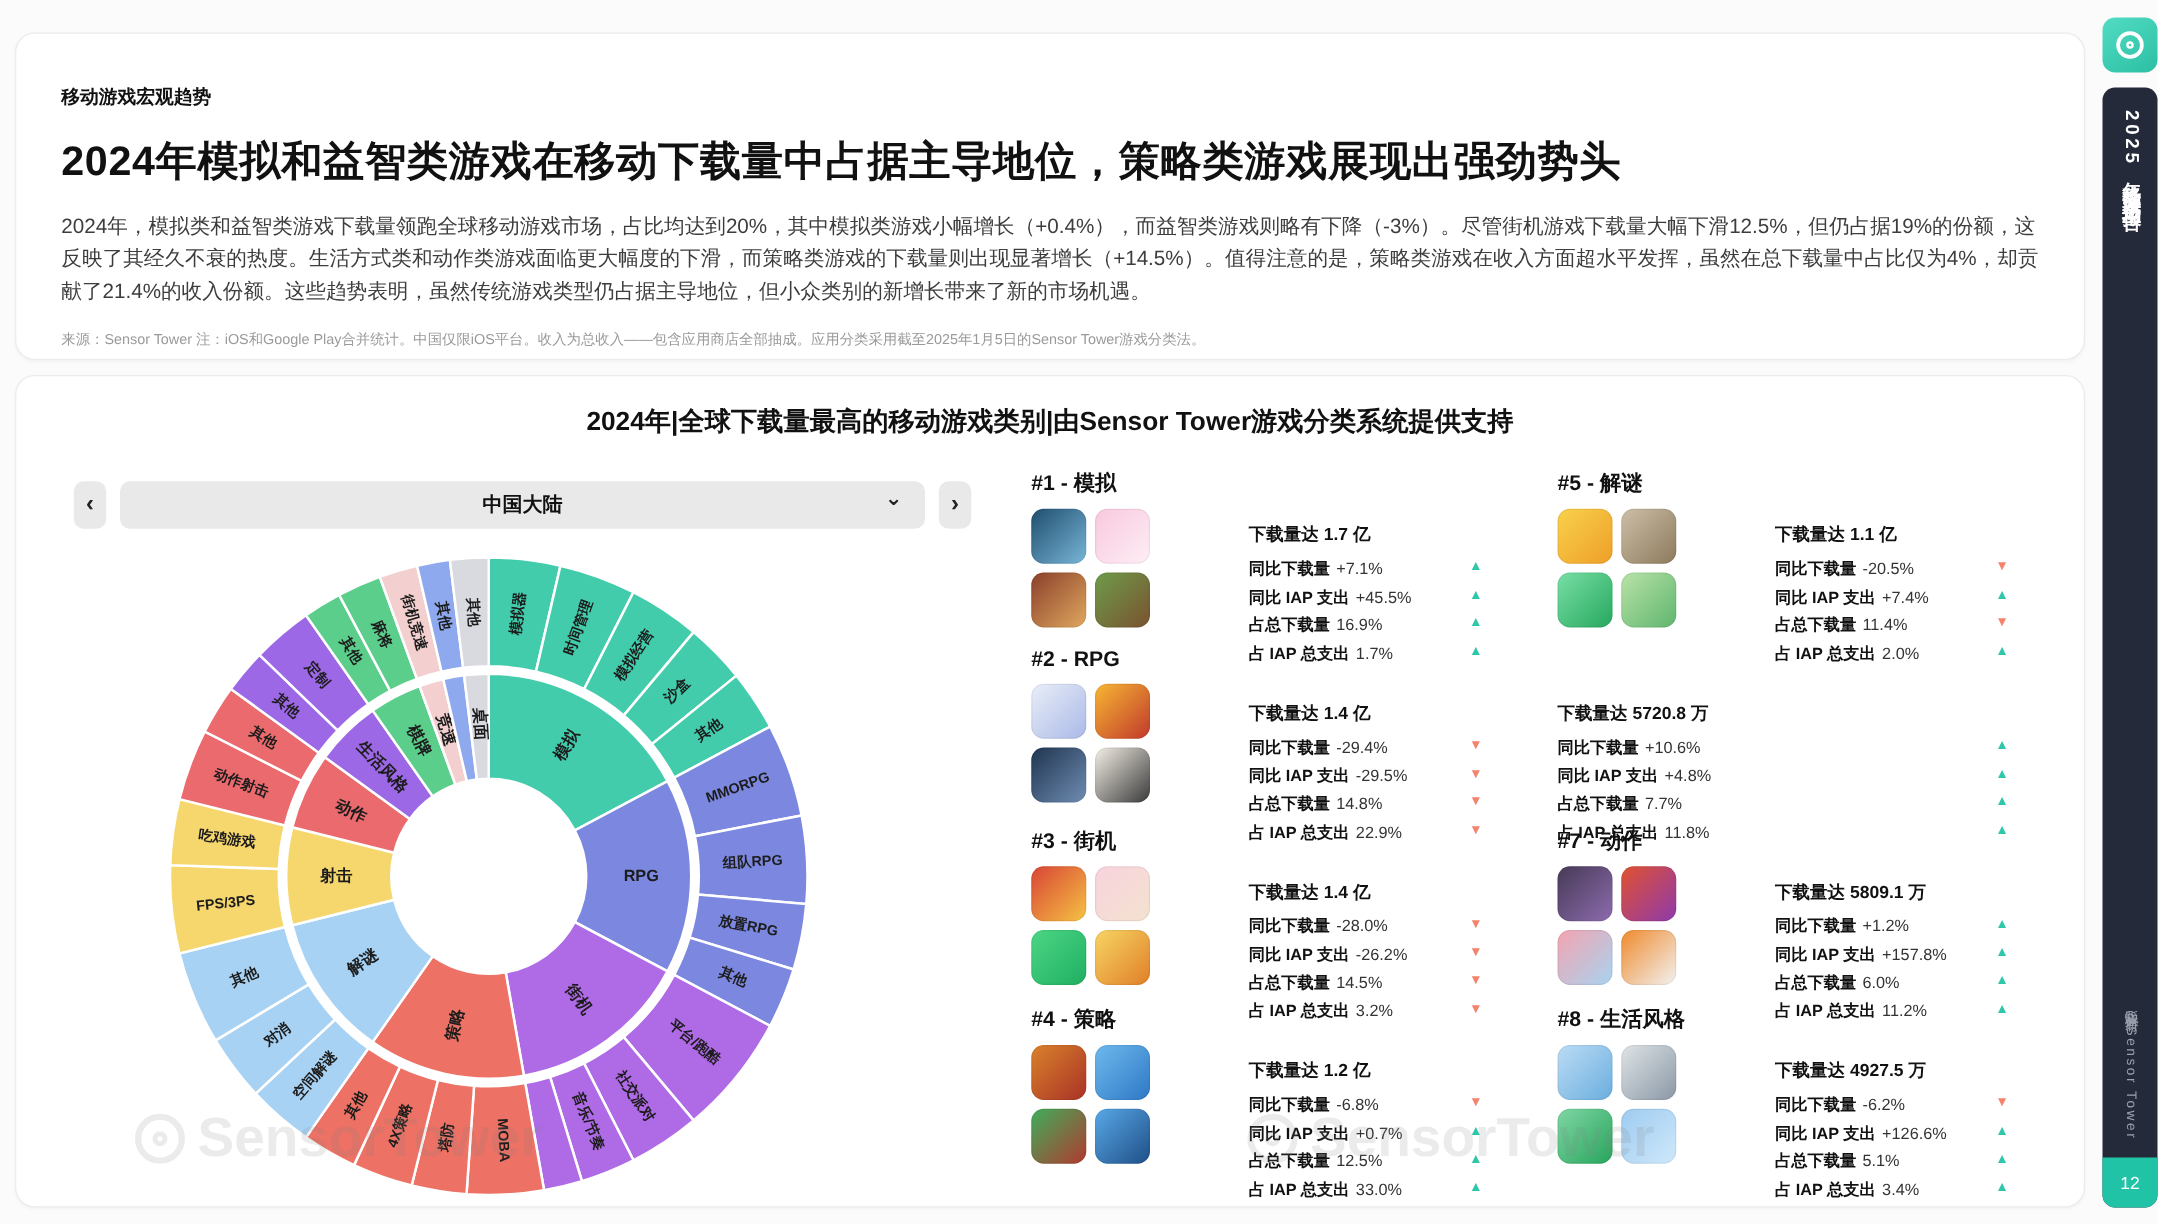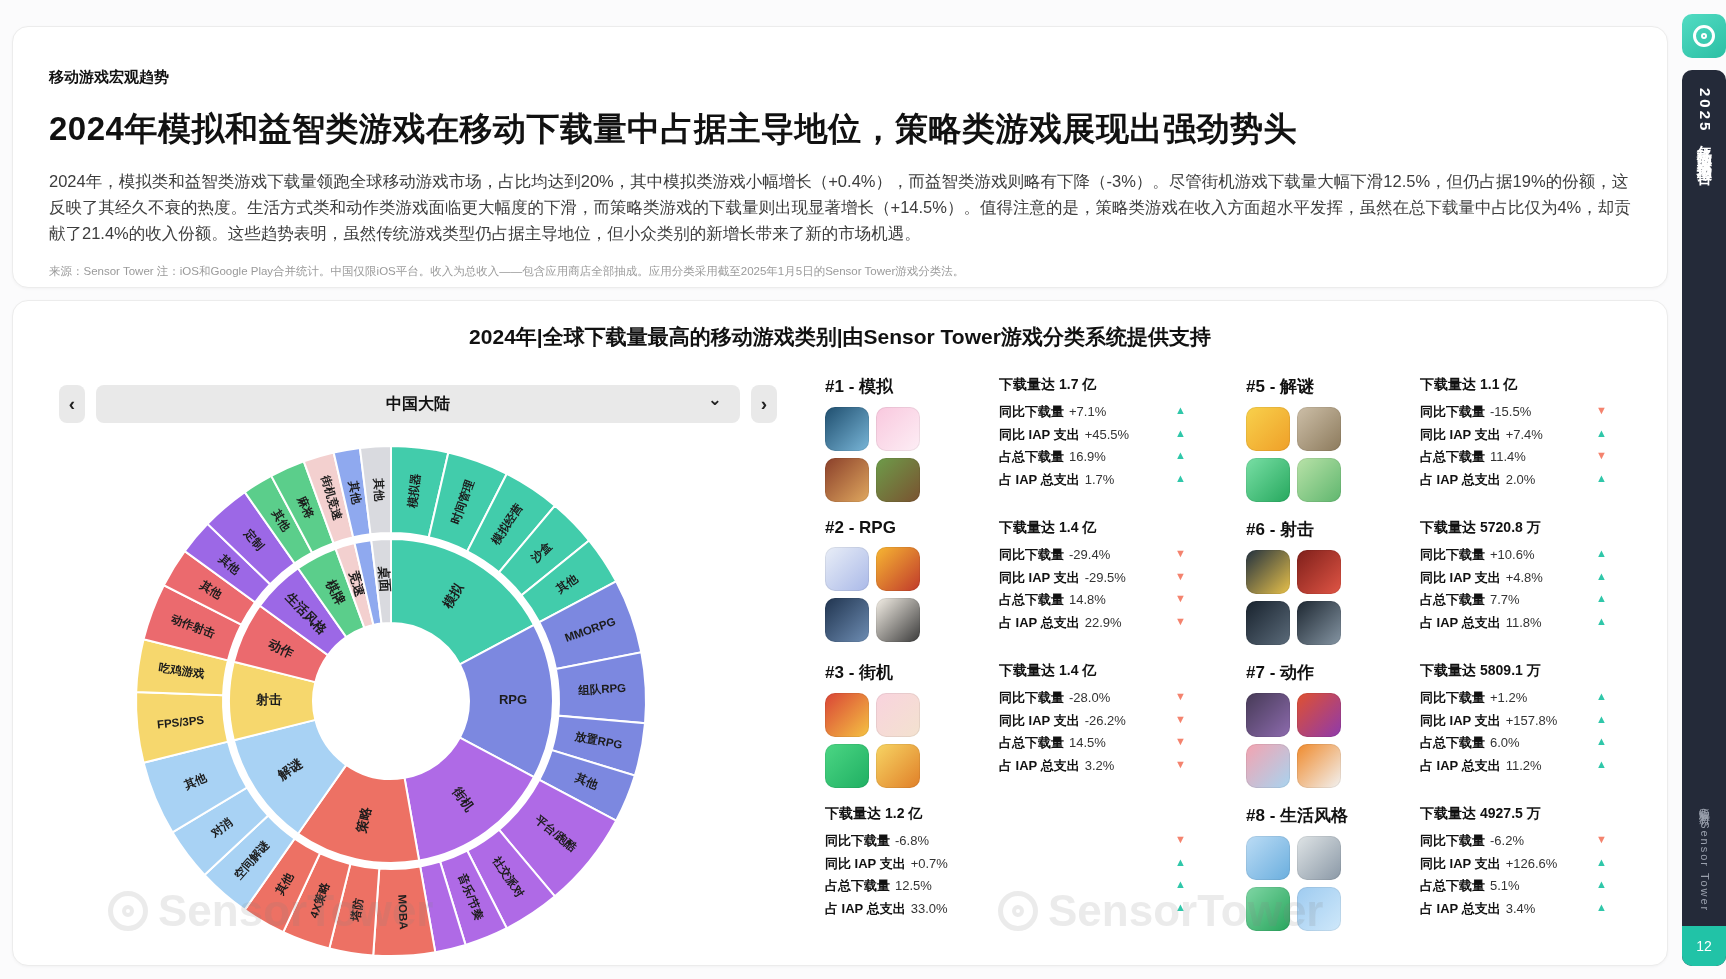--- a/index.html
+++ b/index.html
@@ -44,21 +44,21 @@
   #wm-right { left:985px; top:585px; }
   
   #rankings { position:absolute; left:812px; top:74px; width:826px; height:580px;
               display:grid; grid-template-columns:1fr 1fr; grid-template-rows:repeat(4,143px);
               grid-auto-flow:column; column-gap:16px; }
   .rank-block { display:flex;gap:22px; }
   .rank-left { width:152px; }
   .rank-title { font-size:17px; font-weight:bold; margin-bottom:9px; }
   .icon-grid { display:grid; grid-template-columns:44px 44px; grid-template-rows:44px 44px; gap:7px; }
   .app-icon { width:44px; height:44px; border-radius:10px; cursor:pointer; box-shadow:0 0 0 1px rgba(0,0,0,.06) inset; }
-  .rank-stats { position:relative; flex:1; padding-top:1px; }
+  .rank-stats { position:relative; flex:1; padding-top:1px;margin-top:43px; }
   .dl-line { font-size:14px; font-weight:bold; margin-bottom:9px; }
   .dl-line .v { margin-left:4px; }
   .metric-row { position:relative; height:22.5px; font-size:13px; }
   .m-label { font-weight:bold; }
   .m-value { color:#333; margin-left:5px; }
   .m-arrow { position:absolute; right:44px; top:1px; font-size:11px; }
   .up   { color:#2fc7a9; }
   .down { color:#f4836e; }
   
   #logo-tile { position:absolute; left:1682px; top:14px; width:44px; height:44px; border-radius:10px;
@@ -252,56 +252,56 @@
         </div>
         <div class="rank-stats">
           <div class="dl-line"><span>下载量达</span><span class="v">1.4 亿</span></div>
           <div class="metric-row"><span class="m-label">同比下载量</span><span class="m-value">-28.0%</span><span class="m-arrow down">▼</span></div>
           <div class="metric-row"><span class="m-label">同比 IAP 支出</span><span class="m-value">-26.2%</span><span class="m-arrow down">▼</span></div>
           <div class="metric-row"><span class="m-label">占总下载量</span><span class="m-value">14.5%</span><span class="m-arrow down">▼</span></div>
           <div class="metric-row"><span class="m-label">占 IAP 总支出</span><span class="m-value">3.2%</span><span class="m-arrow down">▼</span></div>
         </div>
       </div>
       <div class="rank-block">
+        <div class="rank-left">
+          <div class="rank-title">#4 - 策略</div>
+          <div class="icon-grid">
+            <div class="app-icon" style="background: linear-gradient(135deg, rgb(217, 130, 43), rgb(169, 50, 38));"></div>
+            <div class="app-icon" style="background: linear-gradient(135deg, rgb(111, 185, 238), rgb(45, 120, 196));"></div>
+            <div class="app-icon" style="background: linear-gradient(135deg, rgb(63, 174, 92), rgb(176, 58, 46));"></div>
+            <div class="app-icon" style="background: linear-gradient(135deg, rgb(88, 168, 232), rgb(31, 79, 134));"></div>
+          </div>
+        </div>
         <div class="rank-stats">
           <div class="dl-line"><span>下载量达</span><span class="v">1.2 亿</span></div>
           <div class="metric-row"><span class="m-label">同比下载量</span><span class="m-value">-6.8%</span><span class="m-arrow down">▼</span></div>
           <div class="metric-row"><span class="m-label">同比 IAP 支出</span><span class="m-value">+0.7%</span><span class="m-arrow up">▲</span></div>
           <div class="metric-row"><span class="m-label">占总下载量</span><span class="m-value">12.5%</span><span class="m-arrow up">▲</span></div>
           <div class="metric-row"><span class="m-label">占 IAP 总支出</span><span class="m-value">33.0%</span><span class="m-arrow up">▲</span></div>
         </div>
       </div>
       <div class="rank-block">
         <div class="rank-left">
           <div class="rank-title">#5 - 解谜</div>
           <div class="icon-grid">
             <div class="app-icon" style="background: linear-gradient(135deg, rgb(248, 209, 76), rgb(239, 159, 40));"></div>
             <div class="app-icon" style="background: linear-gradient(135deg, rgb(205, 191, 168), rgb(140, 122, 92));"></div>
             <div class="app-icon" style="background: linear-gradient(135deg, rgb(121, 223, 165), rgb(38, 168, 94));"></div>
             <div class="app-icon" style="background: linear-gradient(135deg, rgb(185, 226, 168), rgb(95, 182, 110));"></div>
           </div>
         </div>
         <div class="rank-stats">
           <div class="dl-line"><span>下载量达</span><span class="v">1.1 亿</span></div>
-          <div class="metric-row"><span class="m-label">同比下载量</span><span class="m-value">-15.5%</span><span class="m-arrow down">▼</span></div>
+          <div class="metric-row"><span class="m-label">同比下载量</span><span class="m-value">-20.5%</span><span class="m-arrow down">▼</span></div>
           <div class="metric-row"><span class="m-label">同比 IAP 支出</span><span class="m-value">+7.4%</span><span class="m-arrow up">▲</span></div>
           <div class="metric-row"><span class="m-label">占总下载量</span><span class="m-value">11.4%</span><span class="m-arrow down">▼</span></div>
           <div class="metric-row"><span class="m-label">占 IAP 总支出</span><span class="m-value">2.0%</span><span class="m-arrow up">▲</span></div>
         </div>
       </div>
       <div class="rank-block">
-        <div class="rank-left">
-          <div class="rank-title">#6 - 射击</div>
-          <div class="icon-grid">
-            <div class="app-icon" style="background: linear-gradient(135deg, rgb(34, 49, 63), rgb(232, 193, 74));"></div>
-            <div class="app-icon" style="background: linear-gradient(135deg, rgb(126, 31, 26), rgb(224, 85, 69));"></div>
-            <div class="app-icon" style="background: linear-gradient(135deg, rgb(24, 34, 45), rgb(91, 107, 122));"></div>
-            <div class="app-icon" style="background: linear-gradient(135deg, rgb(29, 39, 49), rgb(133, 149, 163));"></div>
-          </div>
-        </div>
         <div class="rank-stats">
           <div class="dl-line"><span>下载量达</span><span class="v">5720.8 万</span></div>
           <div class="metric-row"><span class="m-label">同比下载量</span><span class="m-value">+10.6%</span><span class="m-arrow up">▲</span></div>
           <div class="metric-row"><span class="m-label">同比 IAP 支出</span><span class="m-value">+4.8%</span><span class="m-arrow up">▲</span></div>
           <div class="metric-row"><span class="m-label">占总下载量</span><span class="m-value">7.7%</span><span class="m-arrow up">▲</span></div>
           <div class="metric-row"><span class="m-label">占 IAP 总支出</span><span class="m-value">11.8%</span><span class="m-arrow up">▲</span></div>
         </div>
       </div>
       <div class="rank-block">
         <div class="rank-left">

